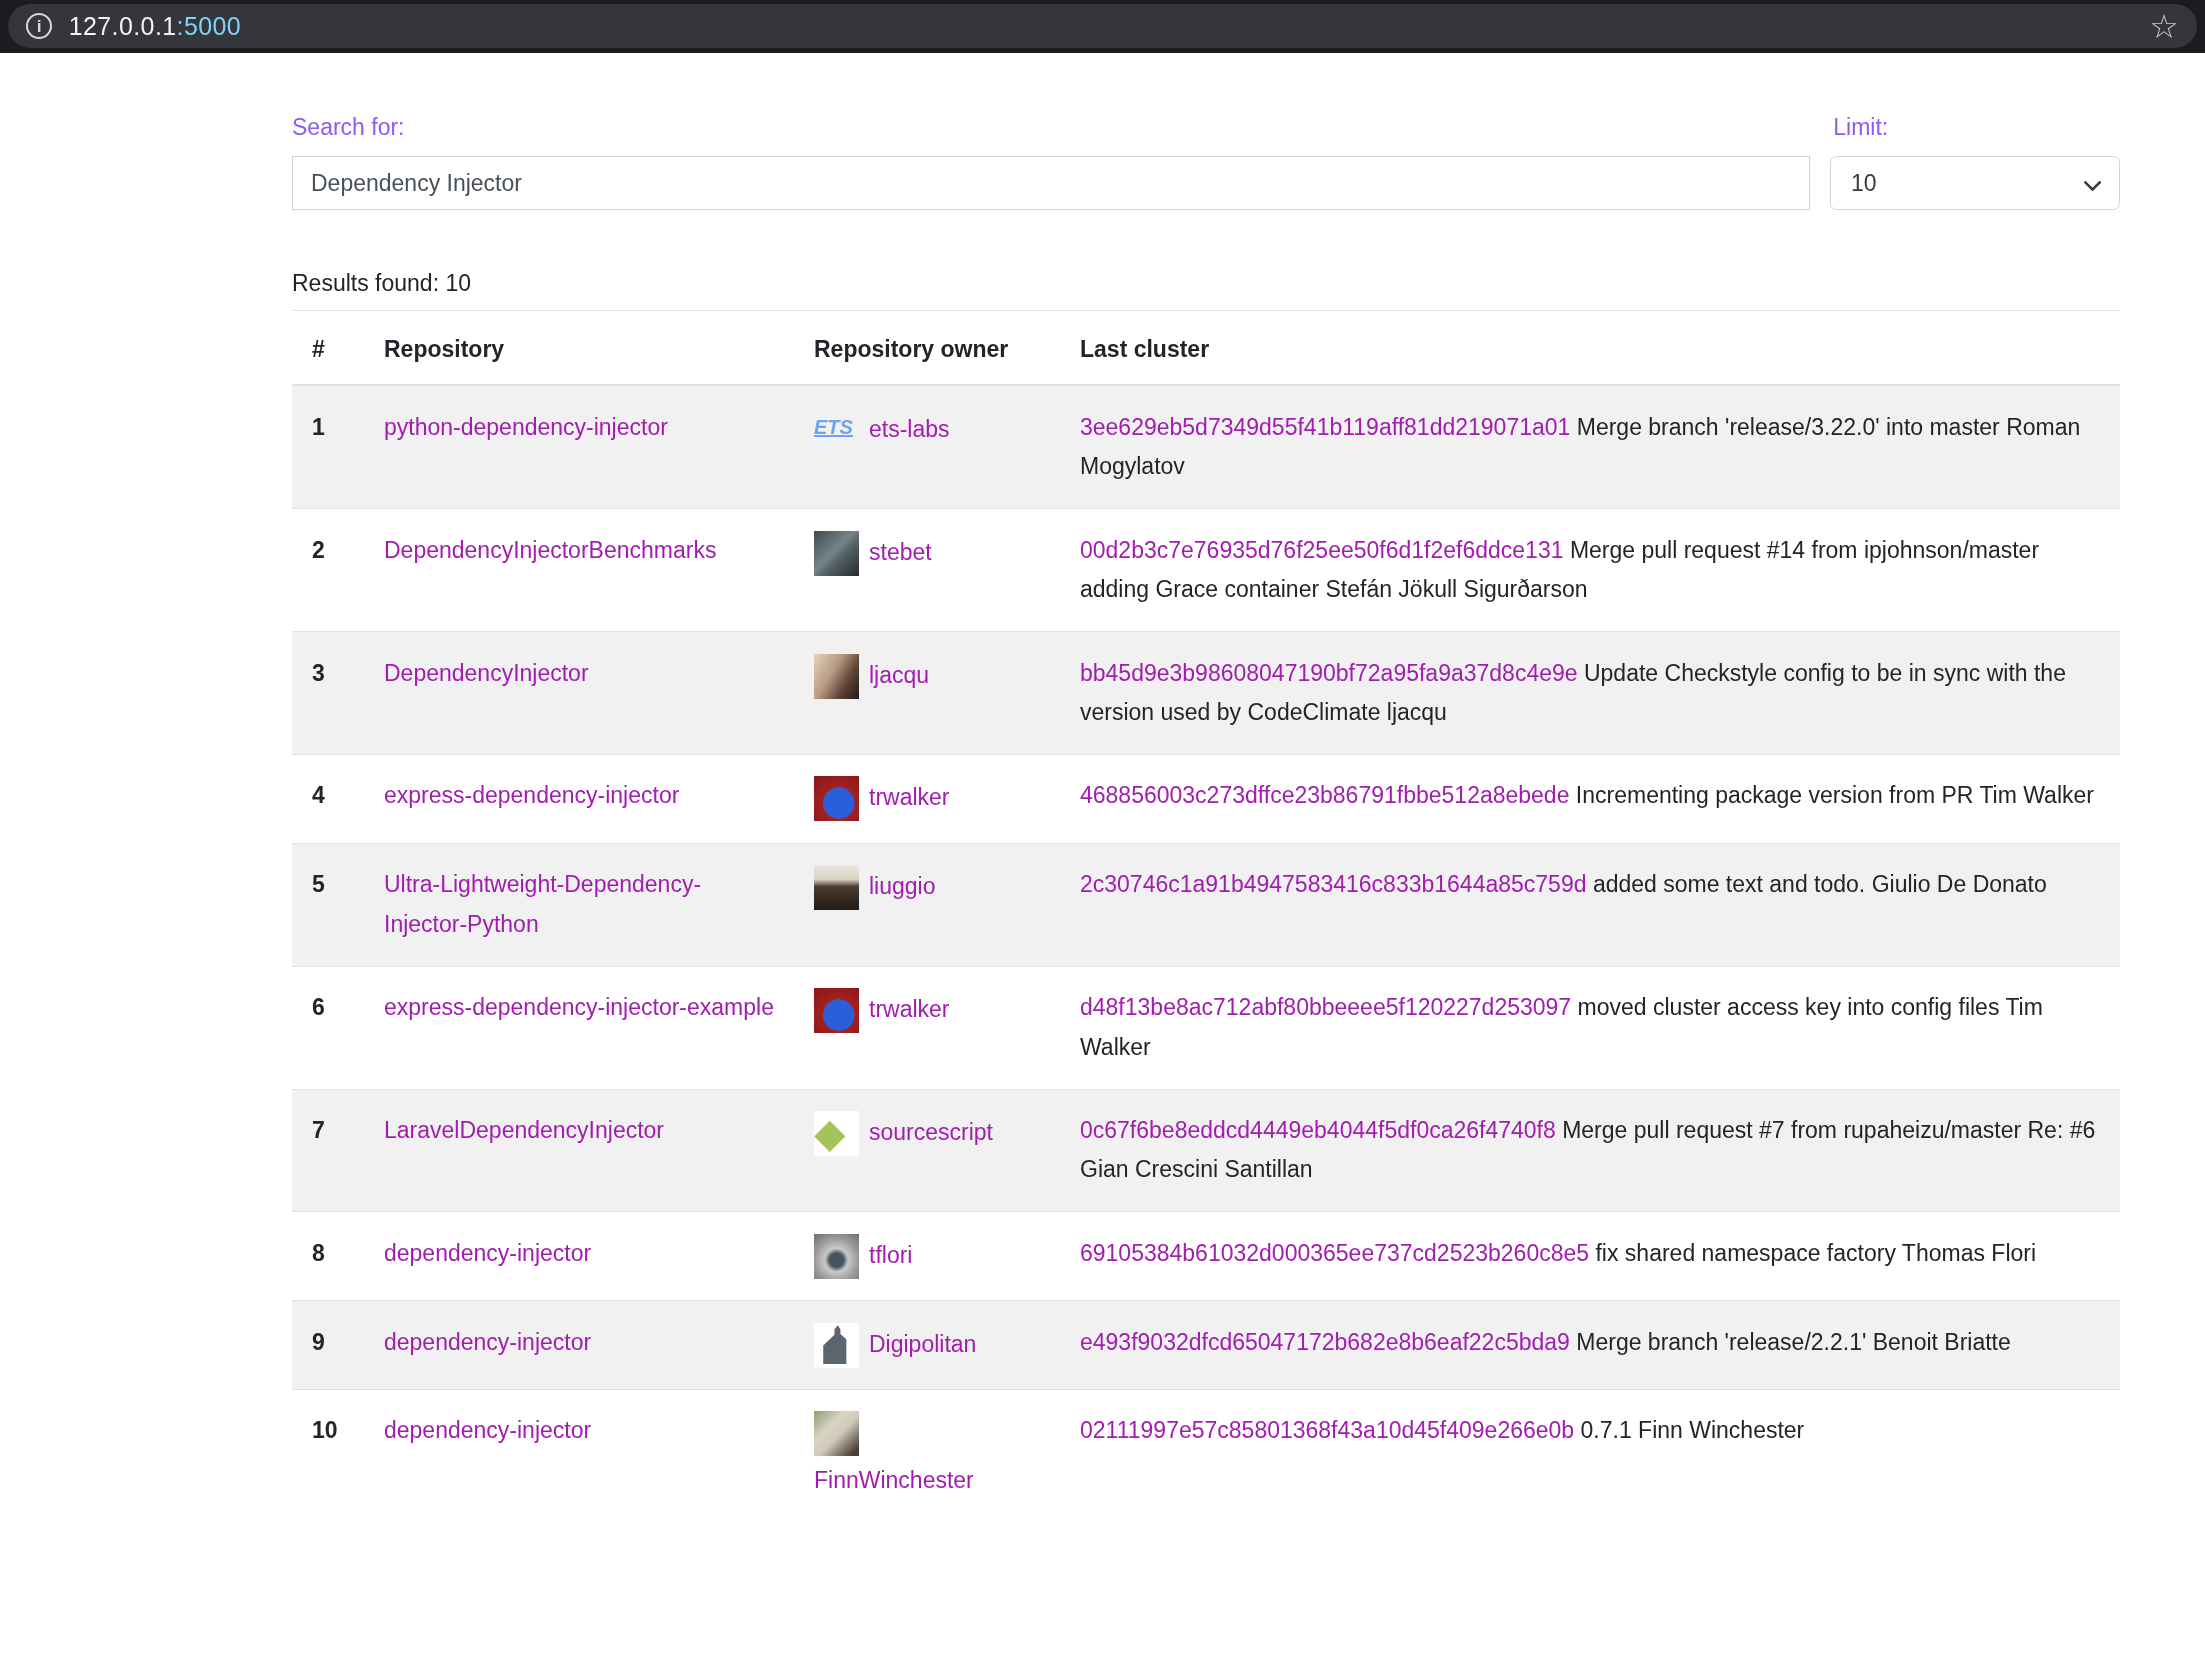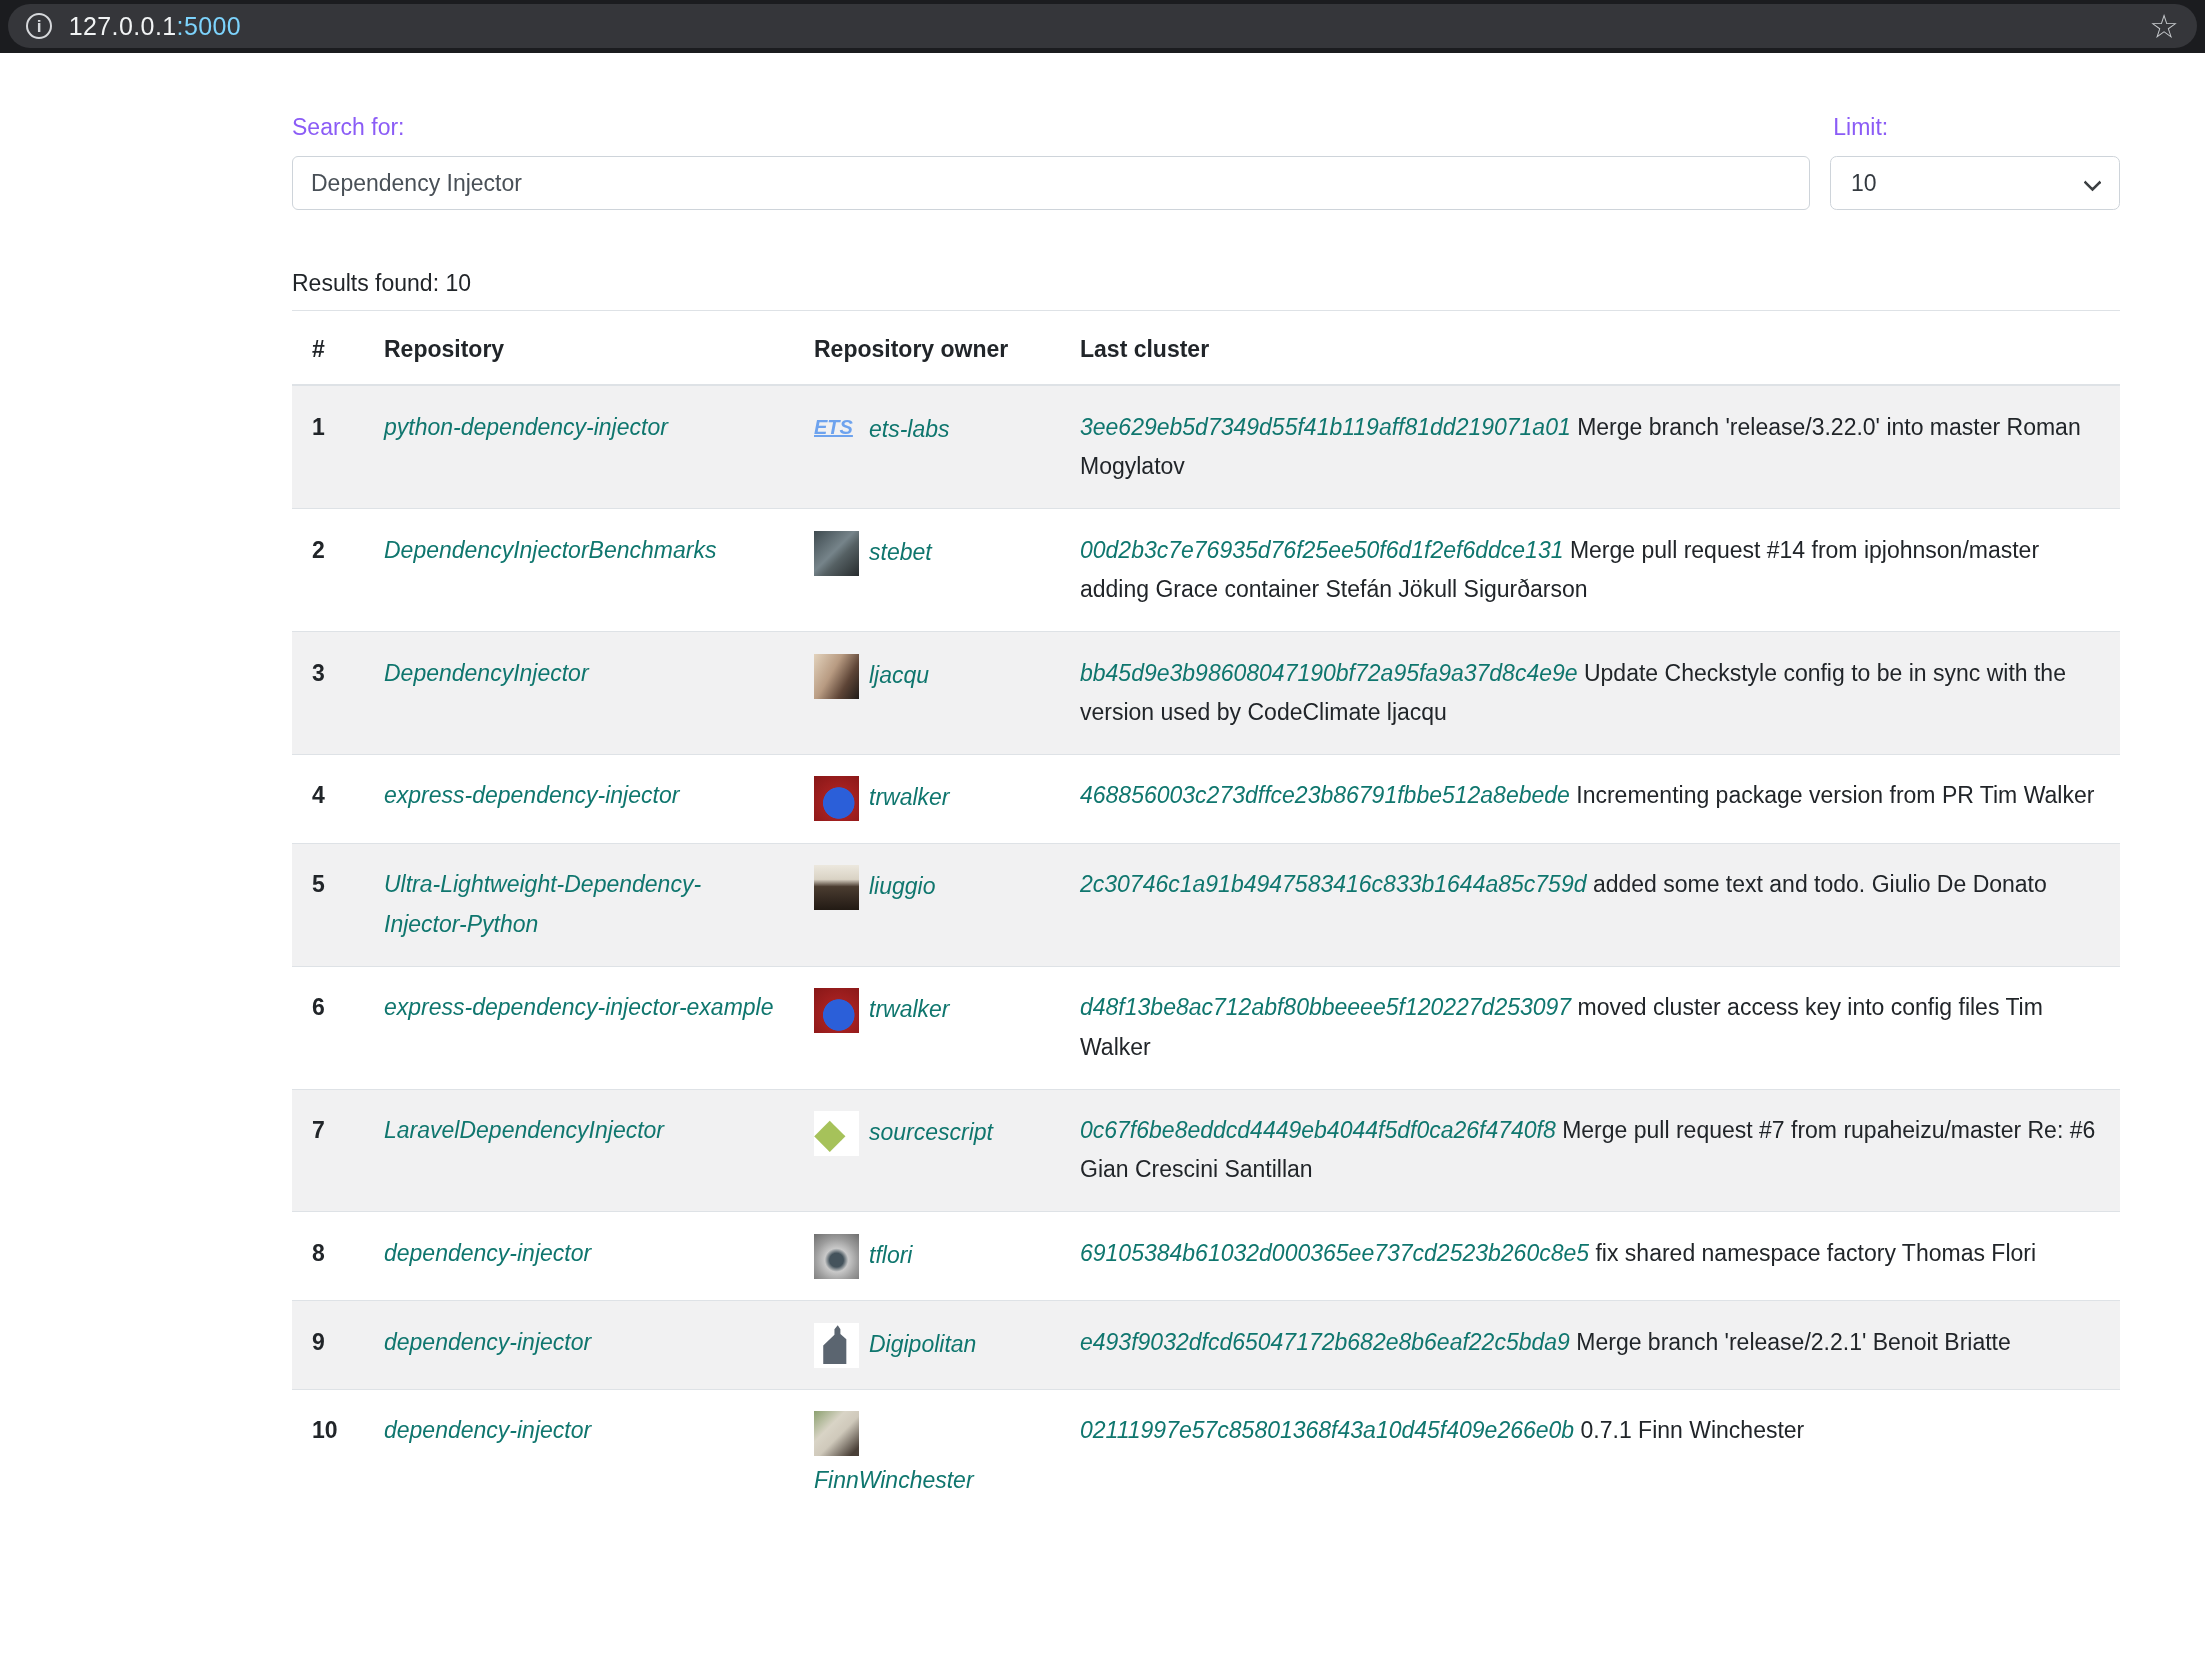--- a/index.html
+++ b/index.html
@@ -19,21 +19,21 @@
 
   
   .content { margin-left:292px; width:1828px; }
   h1.page-title { margin-top:18px; font-size:56px; font-weight:600; color:#1f2327; letter-spacing:-0.8px; }
 
   .labels-row { display:flex; margin-top:61px; }
   .labels-row .lbl { font-size:23px; color:#8b5cf6; }
   .labels-row .lbl.limit { margin-left:auto; width:290px; padding-left:3.3px; }
 
   .inputs-row { display:flex; margin-top:15px; align-items:center; }
-  .search-input { flex:0 0 1518px; height:54px; border:1.6px solid #ced4da; border-radius:6px;
+  .search-input { flex:0 0 1518px; height:54px; border:1.6px solid #ced4da; border-radius:0;
     font-size:23px; color:#495057; padding:0 18px; outline:none; background:#fff;
     font-family:"Liberation Sans","DejaVu Sans",sans-serif; }
   .select-wrap { position:relative; margin-left:auto; width:290px; }
   .limit-select { width:290px; height:54px; border:1.6px solid #ced4da; border-radius:6.6px;
     font-size:23px; color:#343a40; padding:0 49px 0 20px; background:#fff;
     -webkit-appearance:none; appearance:none; outline:none;
     font-family:"Liberation Sans","DejaVu Sans",sans-serif; }
   .chevron { position:absolute; right:21.4px; top:20px; width:13px; height:13px; pointer-events:none;
     border-right:3.3px solid #3c4043; border-bottom:3.3px solid #3c4043; transform:rotate(45deg); border-radius:1.6px; }
 
@@ -42,21 +42,21 @@
   
   table.results { margin-top:13px; width:1828px; border-collapse:collapse; table-layout:fixed; }
   col.c-num { width:72px; } col.c-repo { width:430px; } col.c-owner { width:266px; }
   thead th { text-align:left; font-size:23px; font-weight:bold; color:#212529;
     padding:25px 20px 21.4px 20px; border-top:1.6px solid #dee2e6; border-bottom:2.5px solid #dee2e6; }
   tbody tr { border-top:1.6px solid #dee2e6; }
   tbody tr:nth-child(odd) { background:#f1f1f2; }
   tbody th, tbody td { vertical-align:top; text-align:left; padding:21.4px 20px; font-size:23px;
     line-height:1.72; font-weight:normal; }
   tbody th.rownum { font-weight:bold; }
-  a.lnk { color:#0f766e; text-decoration:none;font-style:italic; }
+  a.lnk { color:#a21caf; text-decoration:none; }
   .msg { color:#212529; }
 
   
   .avatar { display:inline-block; width:45px; height:45px; vertical-align:middle; margin-right:10px;
     overflow:hidden; text-align:left; }
   .owner-stacked .avatar { display:block; margin-bottom:5px; }
   .av-ets { background:transparent; }
   .av-ets .ets-txt { display:block; font-size:20px; line-height:38px; font-weight:bold; font-style:italic;
     color:#6ea3ee; text-decoration:underline; }
   .av-stebet { background:linear-gradient(135deg,#3e4a4f 0%,#76848a 45%,#556063 60%,#272c2e 100%); }

